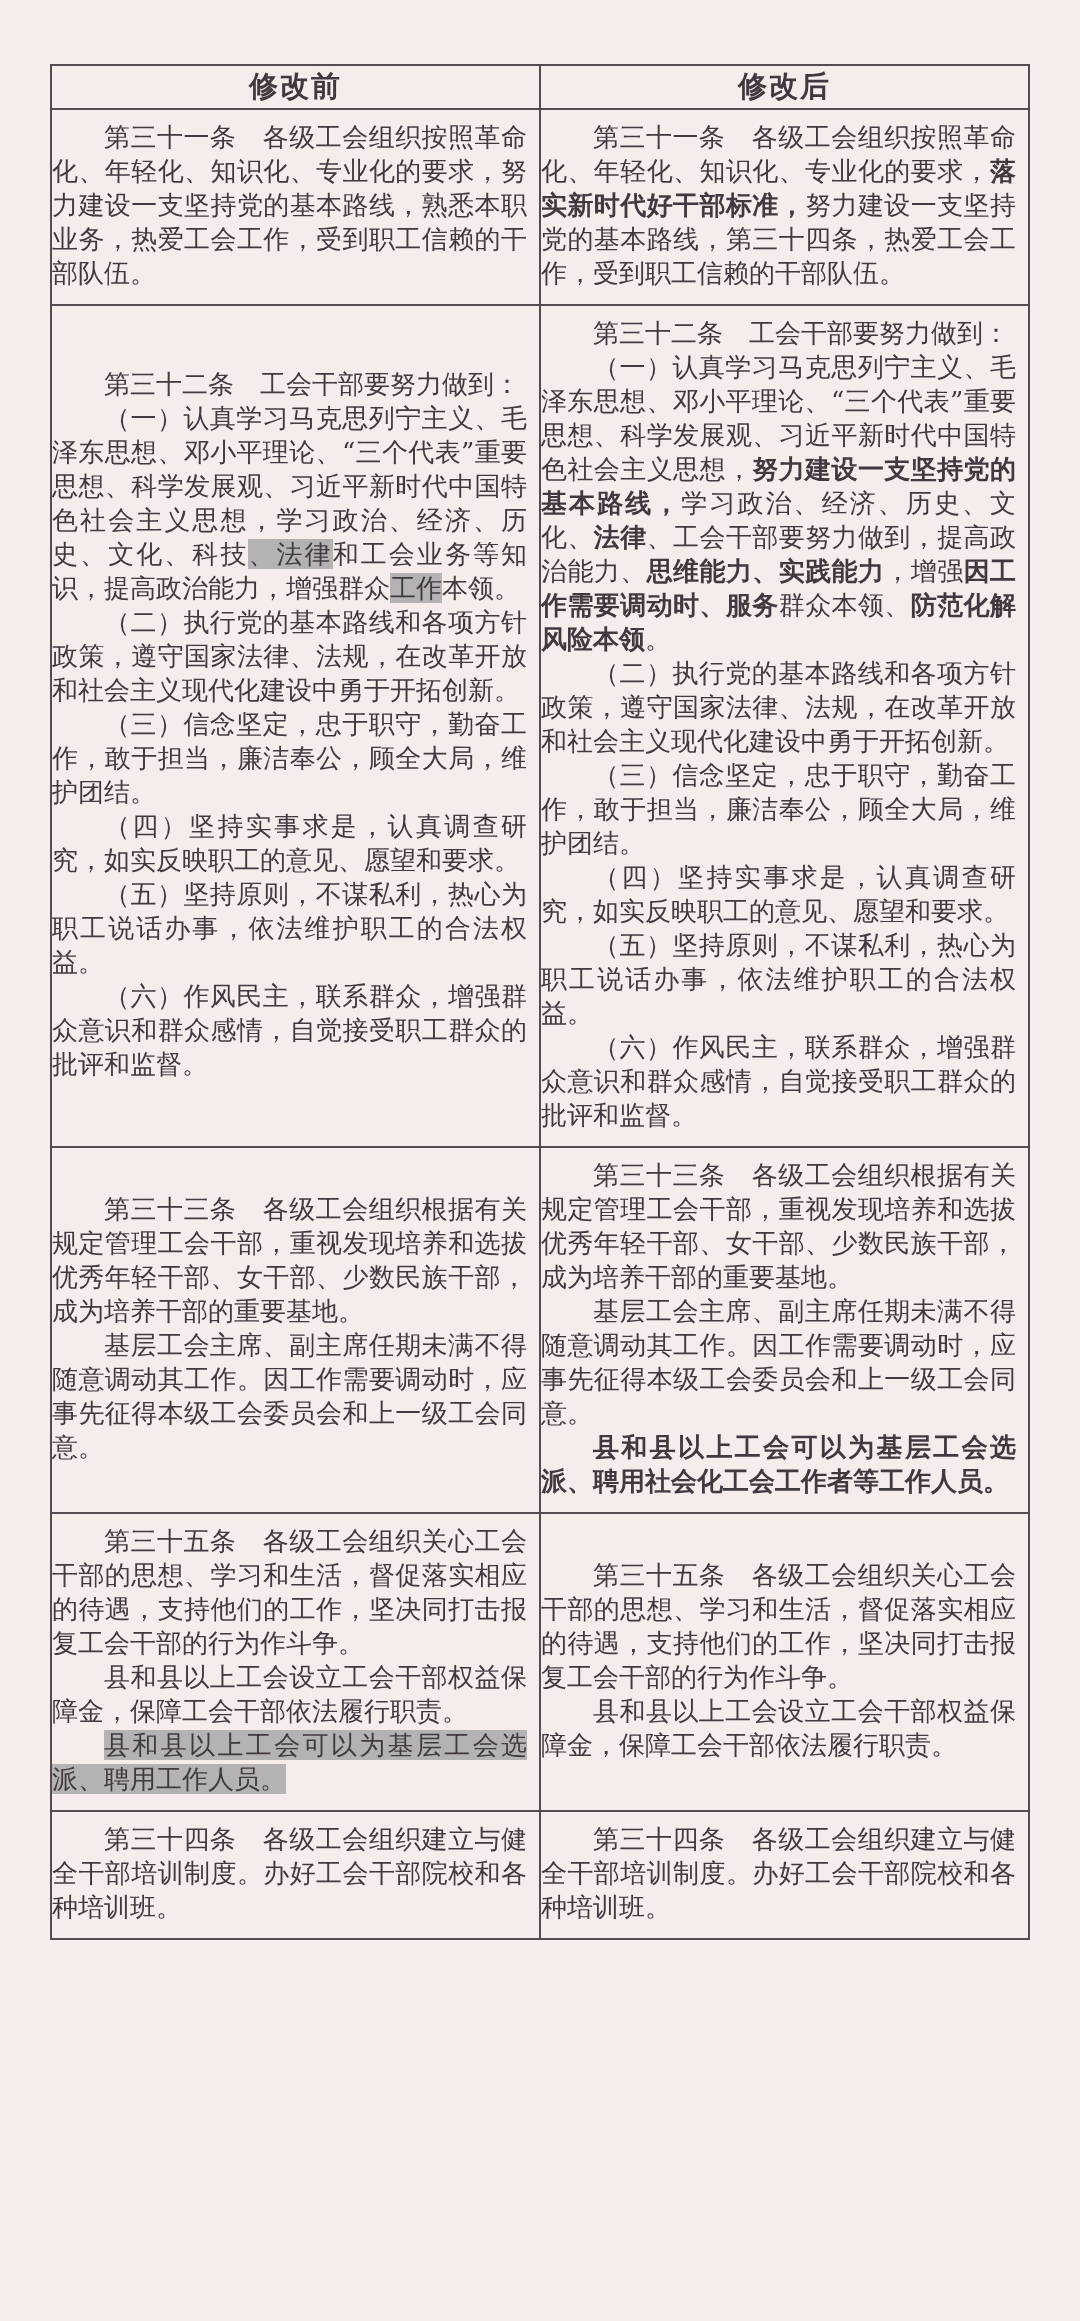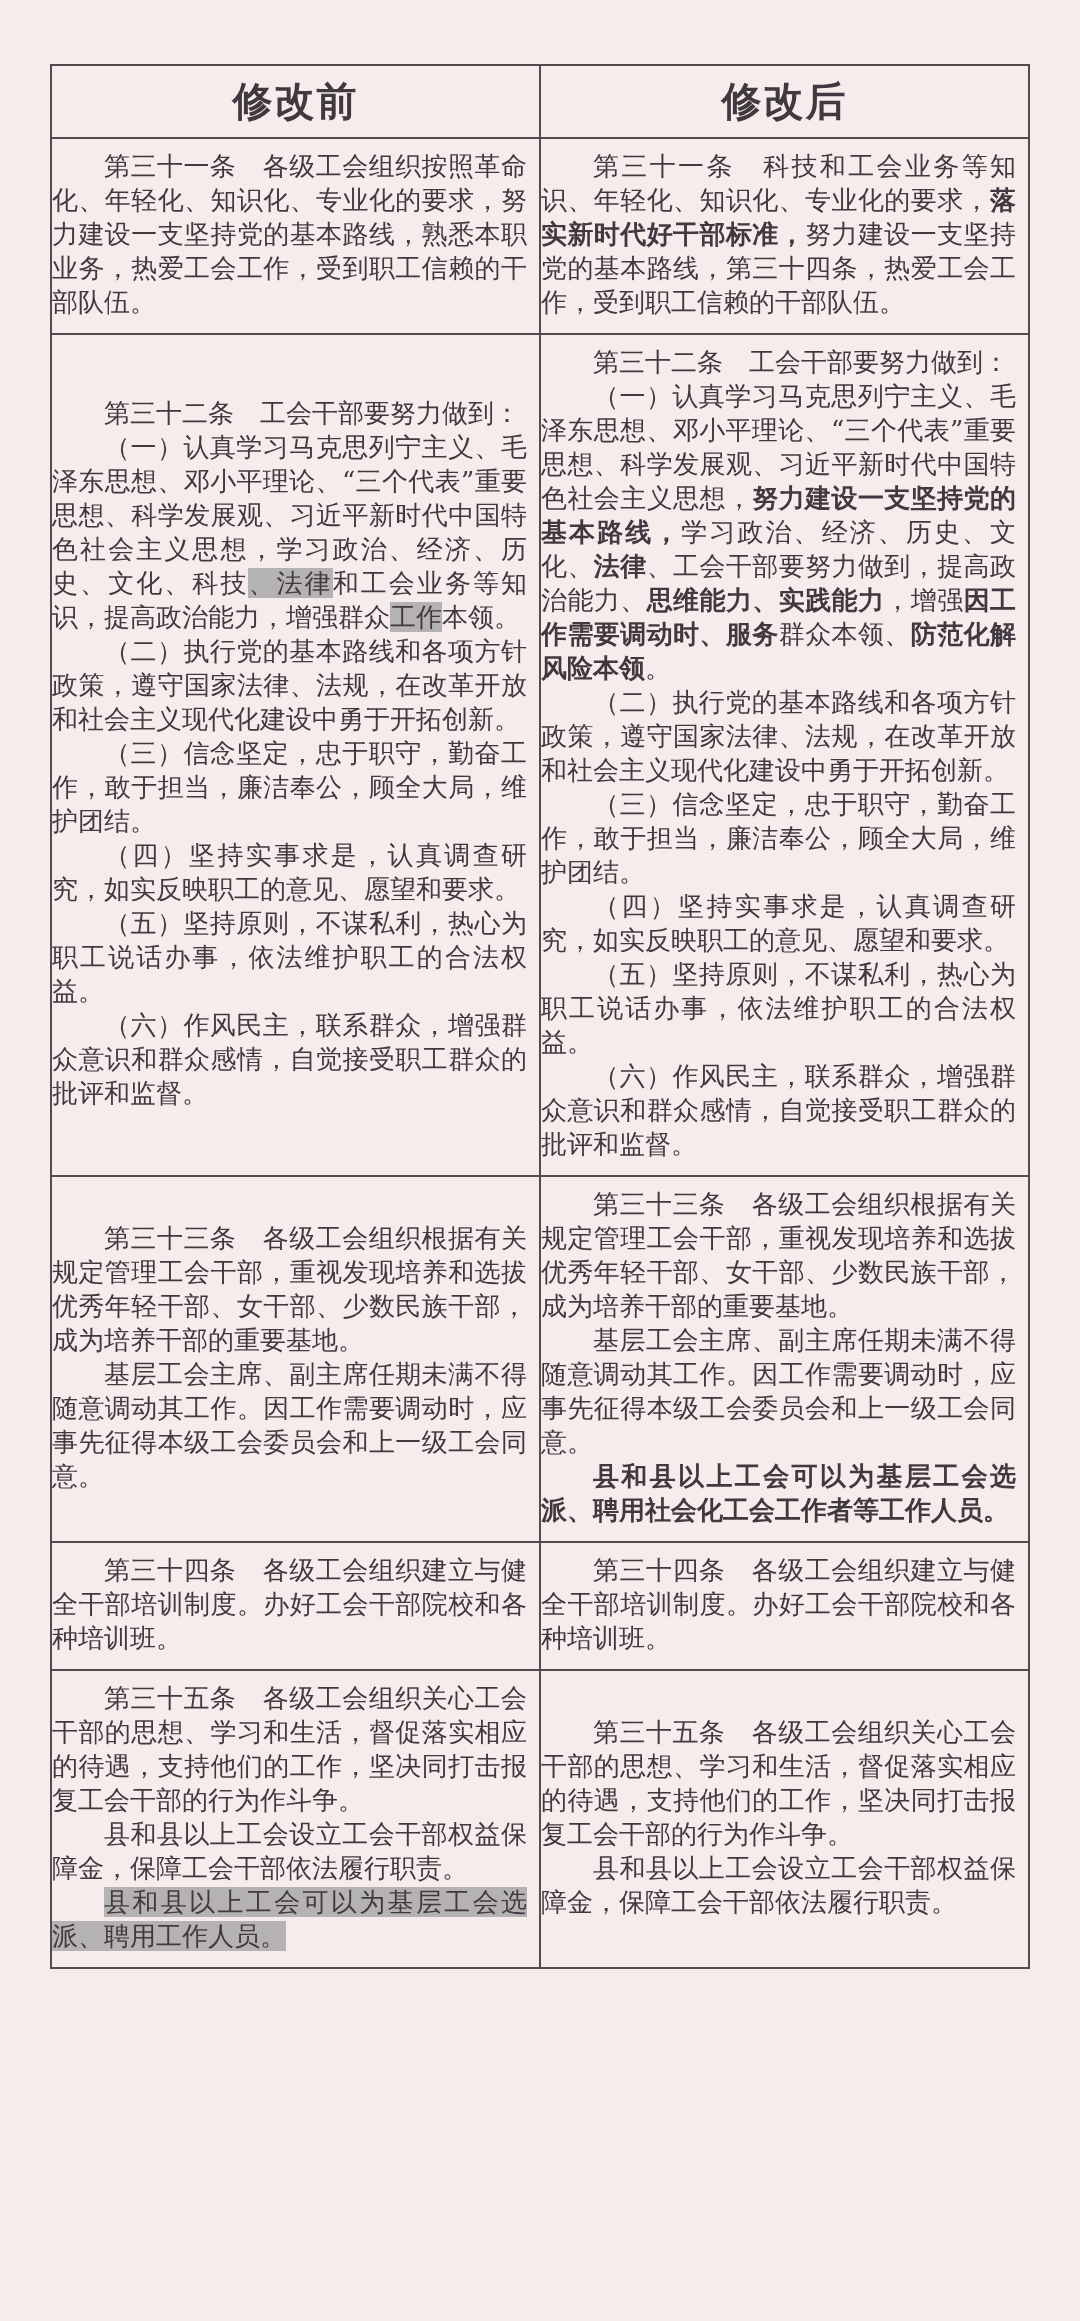--- a/index.html
+++ b/index.html
@@ -20,23 +20,23 @@
   table.cmp{
     border-collapse:collapse;
     width:980px;
     table-layout:fixed;
   }
   table.cmp th, table.cmp td{
     border:2px solid var(--border);
     vertical-align:middle;
   }
   table.cmp th{
-    font-size:40px;
+    font-size:29px;
     font-weight:700;
-    padding:8px 4px;
+    padding:1px 4px;
     text-align:center;
     letter-spacing:2px;
   }
   table.cmp td{
     font-size:26px;
     line-height:34px;
     text-align:justify;
     padding:10px 12px 14px 0;
   }
   td p{margin:0;text-indent:2em;}
@@ -61,21 +61,21 @@
         <th>修改前</th>
         <th>修改后</th>
       </tr>
     </thead>
     <tbody id="rows">
         <tr>
           <td>
             <p><span>第三十一条　各级工会组织按照革命化、年轻化、知识化、专业化的要求，努力建设一支坚持党的基本路线，熟悉本职业务，热爱工会工作，受到职工信赖的干部队伍。</span></p>
           </td>
           <td>
-            <p><span>第三十一条　科技和工会业务等知识、年轻化、知识化、专业化的要求，</span><span class="b">落实新时代好干部标准，</span><span>努力建设一支坚持党的基本路线，第三十四条，热爱工会工作，受到职工信赖的干部队伍。</span></p>
+            <p><span>第三十一条　各级工会组织按照革命化、年轻化、知识化、专业化的要求，</span><span class="b">落实新时代好干部标准，</span><span>努力建设一支坚持党的基本路线，第三十四条，热爱工会工作，受到职工信赖的干部队伍。</span></p>
           </td>
         </tr>
         <tr>
           <td>
             <p><span>第三十二条　工会干部要努力做到：</span></p>
             <p><span>（一）认真学习马克思列宁主义、毛泽东思想、邓小平理论、“三个代表”重要思想、科学发展观、习近平新时代中国特色社会主义思想，学习政治、经济、历史、文化、科技</span><span class="hl">、法律</span><span>和工会业务等知识，提高政治能力，增强群众</span><span class="hl">工作</span><span>本领。</span></p>
             <p><span>（二）执行党的基本路线和各项方针政策，遵守国家法律、法规，在改革开放和社会主义现代化建设中勇于开拓创新。</span></p>
             <p><span>（三）信念坚定，忠于职守，勤奋工作，敢于担当，廉洁奉公，顾全大局，维护团结。</span></p>
             <p><span>（四）坚持实事求是，认真调查研究，如实反映职工的意见、愿望和要求。</span></p>
             <p><span>（五）坚持原则，不谋私利，热心为职工说话办事，依法维护职工的合法权益。</span></p>
@@ -97,33 +97,33 @@
             <p><span>基层工会主席、副主席任期未满不得随意调动其工作。因工作需要调动时，应事先征得本级工会委员会和上一级工会同意。</span></p>
           </td>
           <td>
             <p><span>第三十三条　各级工会组织根据有关规定管理工会干部，重视发现培养和选拔优秀年轻干部、女干部、少数民族干部，成为培养干部的重要基地。</span></p>
             <p><span>基层工会主席、副主席任期未满不得随意调动其工作。因工作需要调动时，应事先征得本级工会委员会和上一级工会同意。</span></p>
             <p><span class="b">县和县以上工会可以为基层工会选派、聘用</span><span class="b hei">社会化工会工作者等工作人员。</span></p>
           </td>
         </tr>
         <tr>
           <td>
-            <p><span>第三十四条　各级工会组织建立与健全干部培训制度。办好工会干部院校和各种培训班。</span></p>
-          </td>
-          <td>
-            <p><span>第三十四条　各级工会组织建立与健全干部培训制度。办好工会干部院校和各种培训班。</span></p>
-          </td>
-        </tr>
-        <tr>
-          <td>
             <p><span>第三十五条　各级工会组织关心工会干部的思想、学习和生活，督促落实相应的待遇，支持他们的工作，坚决同打击报复工会干部的行为作斗争。</span></p>
             <p><span>县和县以上工会设立工会干部权益保障金，保障工会干部依法履行职责。</span></p>
             <p><span class="hl">县和县以上工会可以为基层工会选派、聘用工作人员。</span></p>
           </td>
           <td>
             <p><span>第三十五条　各级工会组织关心工会干部的思想、学习和生活，督促落实相应的待遇，支持他们的工作，坚决同打击报复工会干部的行为作斗争。</span></p>
             <p><span>县和县以上工会设立工会干部权益保障金，保障工会干部依法履行职责。</span></p>
           </td>
         </tr>
+        <tr>
+          <td>
+            <p><span>第三十四条　各级工会组织建立与健全干部培训制度。办好工会干部院校和各种培训班。</span></p>
+          </td>
+          <td>
+            <p><span>第三十四条　各级工会组织建立与健全干部培训制度。办好工会干部院校和各种培训班。</span></p>
+          </td>
+        </tr>
       </tbody>
   </table>
 
 </div>
 
 </body></html>

